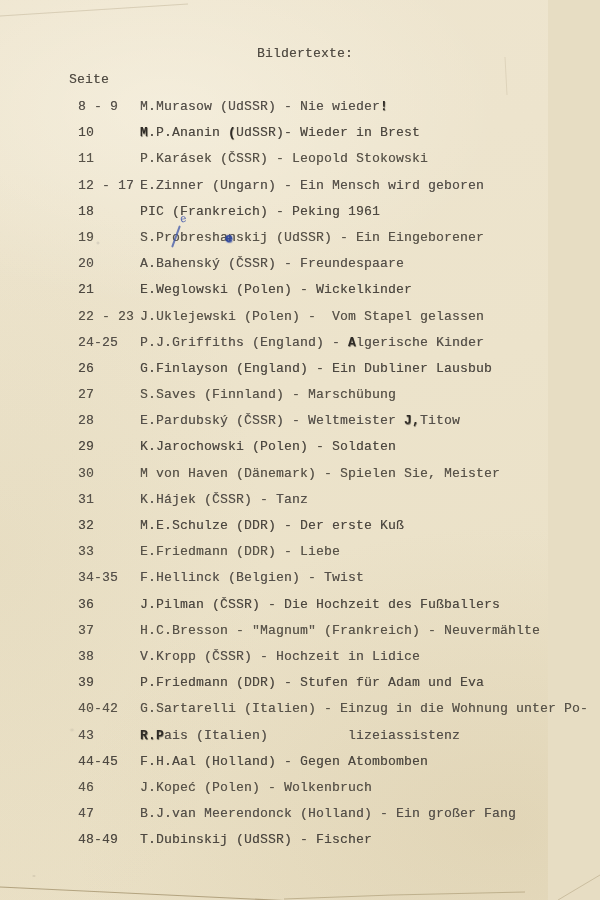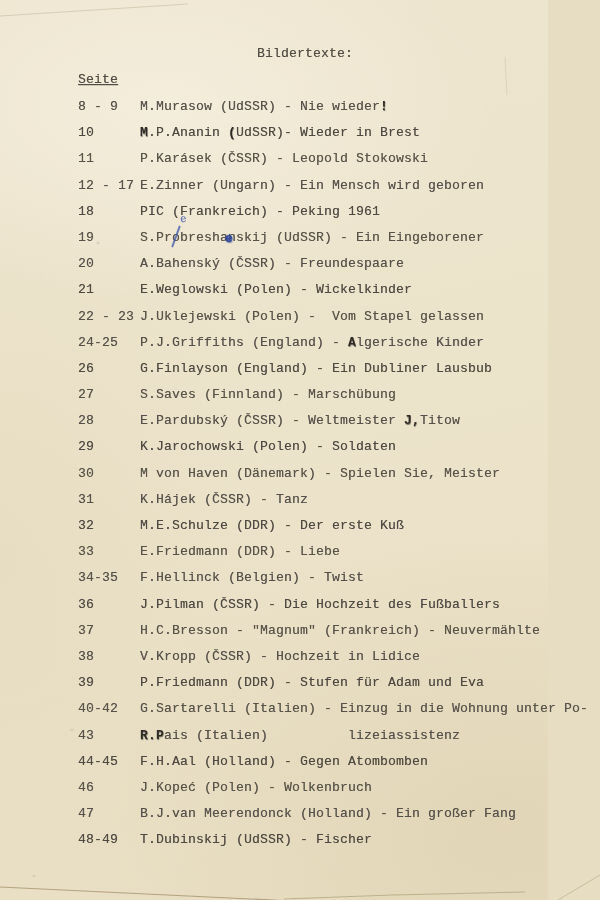--- a/index.html
+++ b/index.html
@@ -31,23 +31,22 @@
     white-space: pre;
     text-shadow: 0.3px 0.4px 0.6px rgba(70,64,55,0.55);
   }
   .title {
     position: absolute;
     left: 257px;
     top: 46px;
   }
   .col-header {
     position: absolute;
-    left: 78px;
+    left: 69px;
     top: 72px;
-    text-decoration: underline;
   }
   .list {
     position: absolute;
     left: 0;
     top: 94px;
     width: 600px;
   }
   .row {
     display: flex;
     height: 26.2px;

